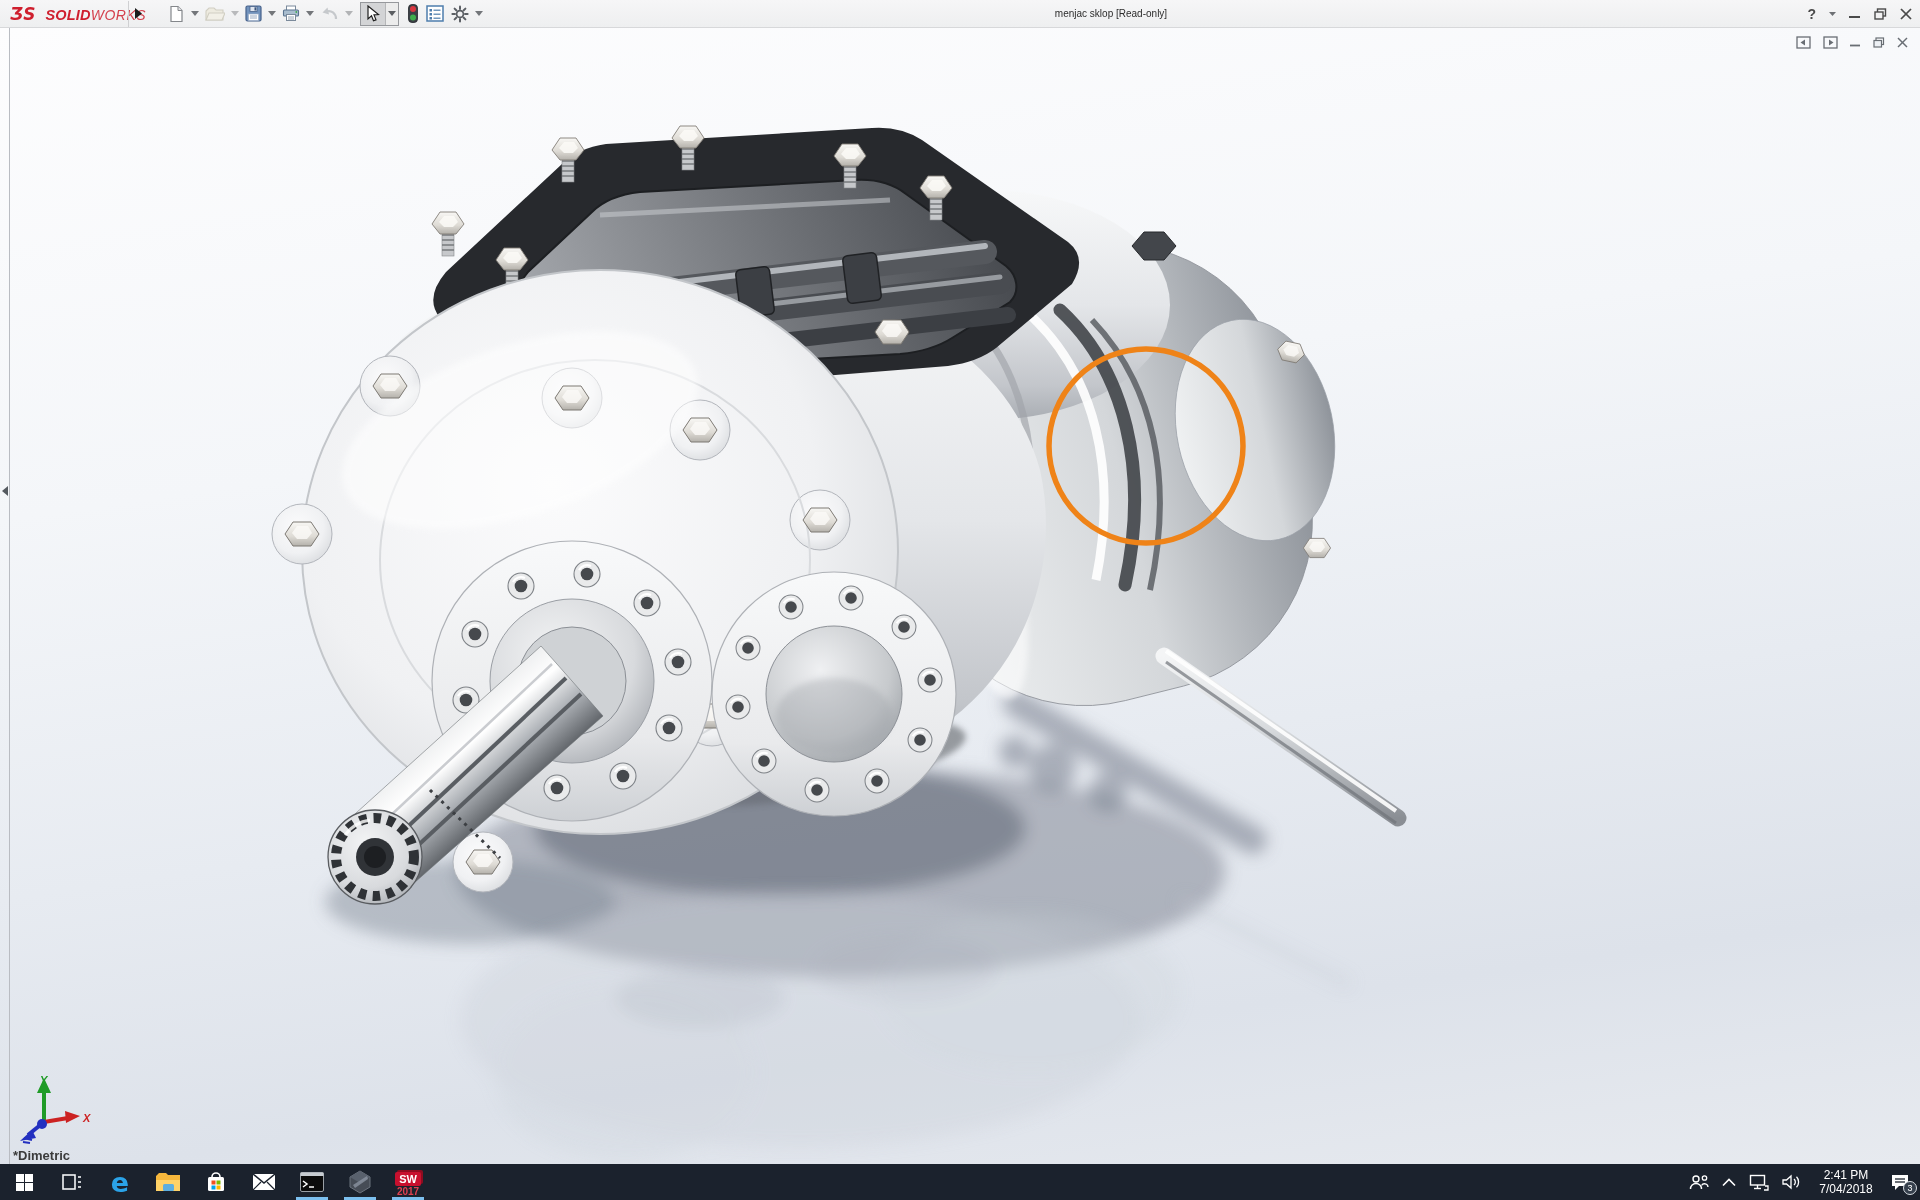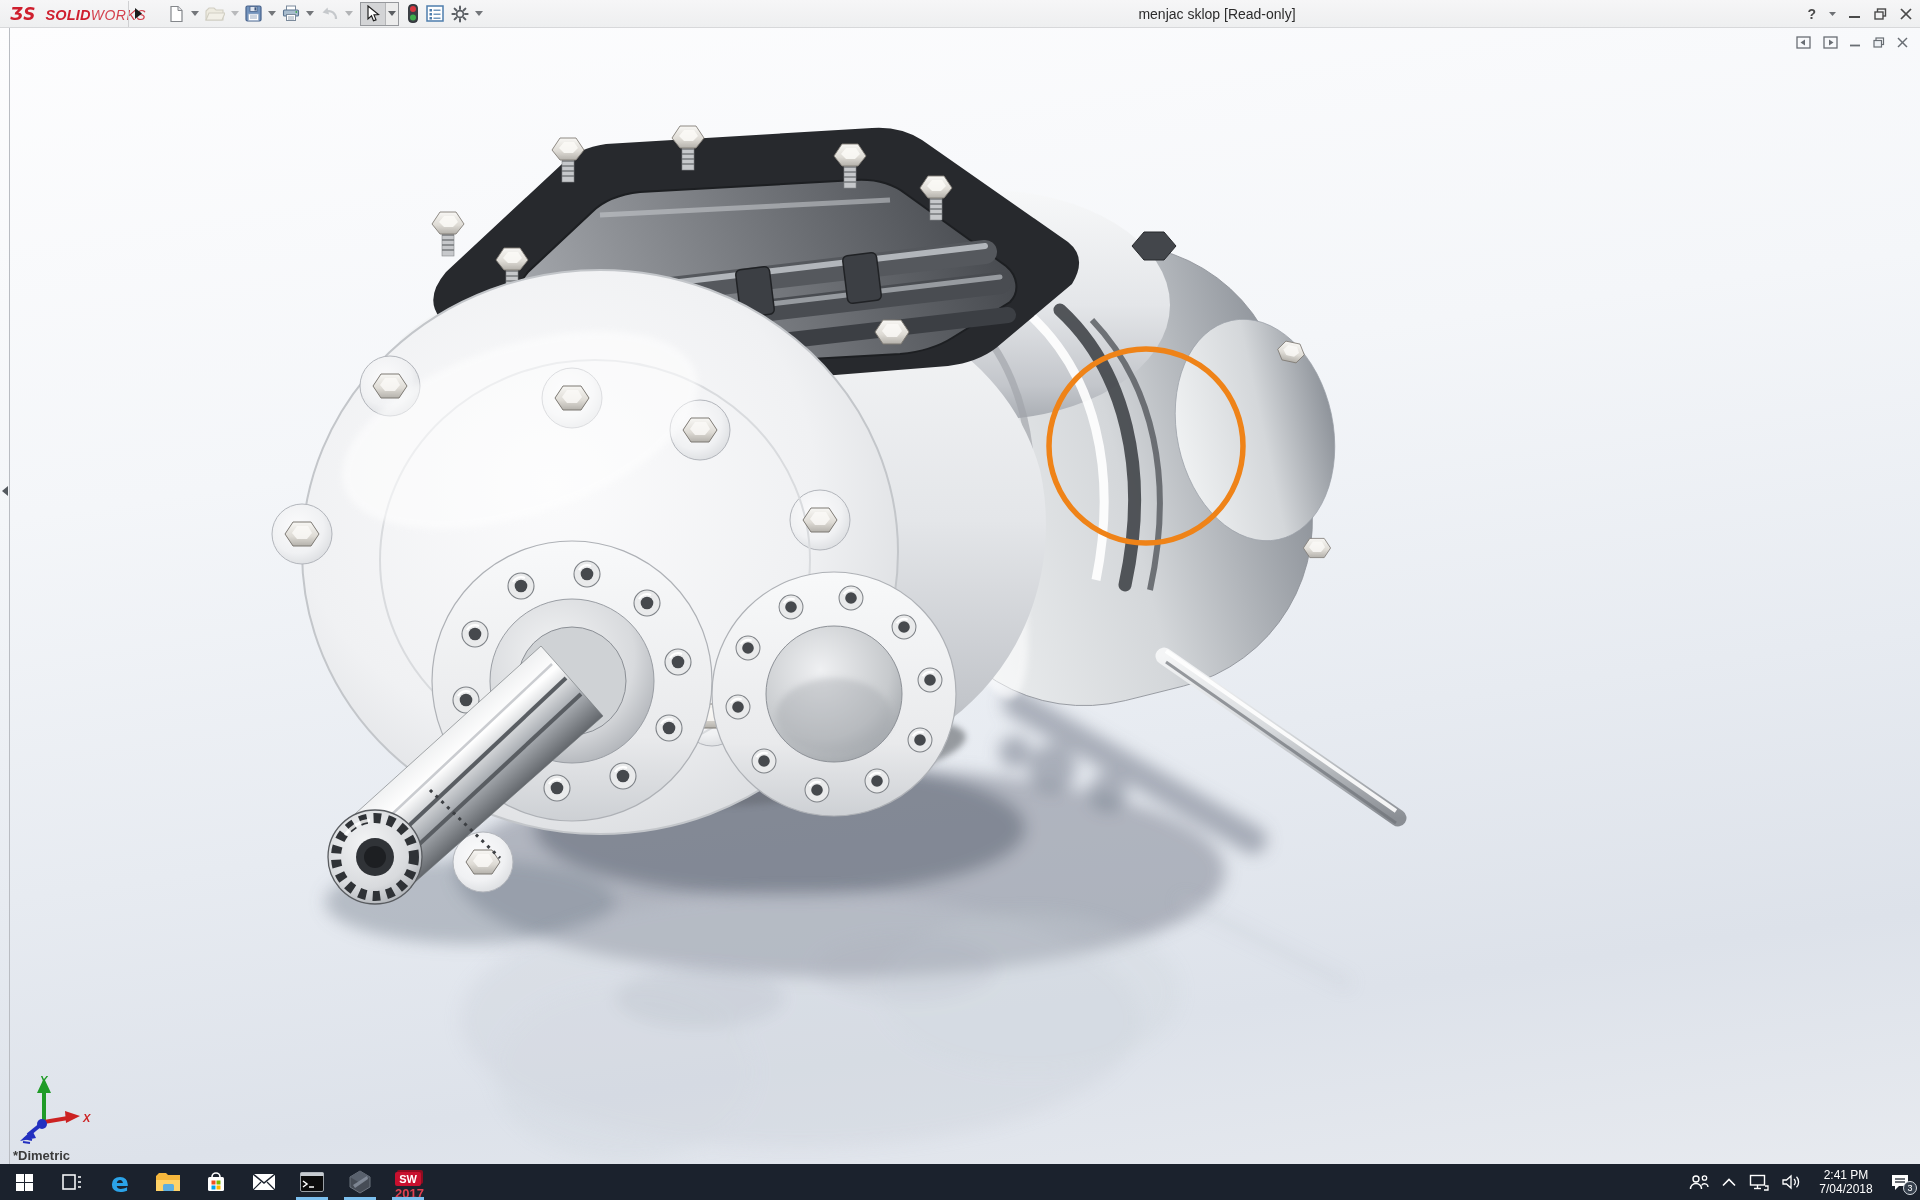--- a/index.html
+++ b/index.html
@@ -13,21 +13,21 @@
   .brand-mark { font-family:"DejaVu Sans", sans-serif; font-style:italic; font-weight:bold; font-size:17px; color:#cf1f2e; margin-right:10px; }
   .brand-bold { font-weight:bold; font-style:italic; font-size:14.5px; color:#cf1f2e; letter-spacing:.2px; }
   .brand-light { font-weight:normal; font-style:italic; font-size:14px; color:#d4414d; letter-spacing:.5px; }
   .flyout-btn { width:20px; height:26px; border-left:1px solid #cfd0d2; display:flex; align-items:center; justify-content:center; }
   .toolbar { display:flex; align-items:center; gap:3px; margin-left:18px; }
   .tb-ic { height:22px; display:flex; align-items:center; justify-content:center; padding:0 2px; }
   .tb-caret { width:10px; height:22px; display:flex; align-items:center; justify-content:center; }
   .sel-group { display:flex; align-items:center; border:1px solid #96989c; margin:0 3px; }
   .sel-main { width:24px; height:22px; background:#d3d4d6; display:flex; align-items:center; justify-content:center; }
   .sel-drop { width:13px; height:22px; background:#ececec; border-left:1px solid #b5b6b8; display:flex; align-items:center; justify-content:center; }
-  .win-title { position:absolute; left:1072px; width:290px; text-align:center; font-size:14px; color:#2c2c2c; }
+  .win-title { position:absolute; left:966px; width:290px; text-align:center; font-size:10px; color:#2c2c2c; }
   .tb-winctl { position:absolute; right:8px; top:0; height:28px; display:flex; align-items:center; gap:13px; }
   .winctl-btn { display:flex; align-items:center; justify-content:center; }
   .help-q { font-size:14px; font-weight:bold; color:#4a4a4a; }
 
   
   .viewport { position:absolute; left:0; top:28px; width:1920px; height:1136px;
     background:linear-gradient(172deg,#fdfdfe 0%,#f4f6f9 35%,#e7ebf1 62%,#dde2ea 82%,#e7eaef 100%); overflow:hidden; }
   .pane-edge { position:absolute; left:9px; top:0; bottom:0; width:1px; background:#b9bcc2; }
   .pane-arrow { position:absolute; left:2px; top:458px; width:0; height:0;
     border-top:5px solid transparent; border-bottom:5px solid transparent; border-right:6px solid #555a60; }
@@ -43,21 +43,21 @@
   .taskbar { position:absolute; left:0; bottom:0; width:1920px; height:36px; background:#1b222d; display:flex; align-items:stretch; z-index:40; }
   .start-btn { width:48px; display:flex; align-items:center; justify-content:center; }
   .search-box { width:337px; background:#f3f4f4; display:flex; align-items:center; padding:0 10px; gap:10px; }
   .search-text { font-size:14.5px; color:#46474a; flex:1; }
   .tb-apps { display:flex; align-items:stretch; }
   .tb-app { width:48px; position:relative; display:flex; align-items:center; justify-content:center; }
   .run-line { position:absolute; bottom:0; left:8px; width:32px; height:3px; background:#7cc0ef; }
   .edge-e { font-family:"DejaVu Sans", sans-serif; font-weight:bold; font-size:27px; color:#2ba3e8; line-height:1; }
   .sw-cube { position:relative; width:26px; height:26px; }
   .sw-txt { position:absolute; left:0; top:3px; width:26px; text-align:center; font-size:11px; font-weight:bold; color:#ffffff; background:#c8102e; border-radius:2px; padding:1px 0; box-shadow:2px -2px 0 #8f0c20; }
-  .sw-year { position:absolute; left:0; top:17px; width:26px; text-align:center; font-size:13px; font-weight:bold; color:#e04050; }
+  .sw-year { position:absolute; left:0; top:17px; width:26px; text-align:center; font-size:10px; font-weight:bold; color:#e04050; }
   .tray { margin-left:auto; display:flex; align-items:center; gap:13px; padding-right:10px; }
   .tray-ic { display:flex; align-items:center; justify-content:center; }
   .clock { text-align:center; color:#ffffff; font-size:12px; line-height:14px; width:62px; }
   .action-center { position:relative; }
   .badge { position:absolute; right:-7px; bottom:-4px; width:14px; height:14px; border-radius:50%; background:#36404d; border:1px solid #d8dde2; color:#fff; font-size:9px; display:flex; align-items:center; justify-content:center; }
 </style>
 </head>
 <body>
 
 <div class="titlebar">

